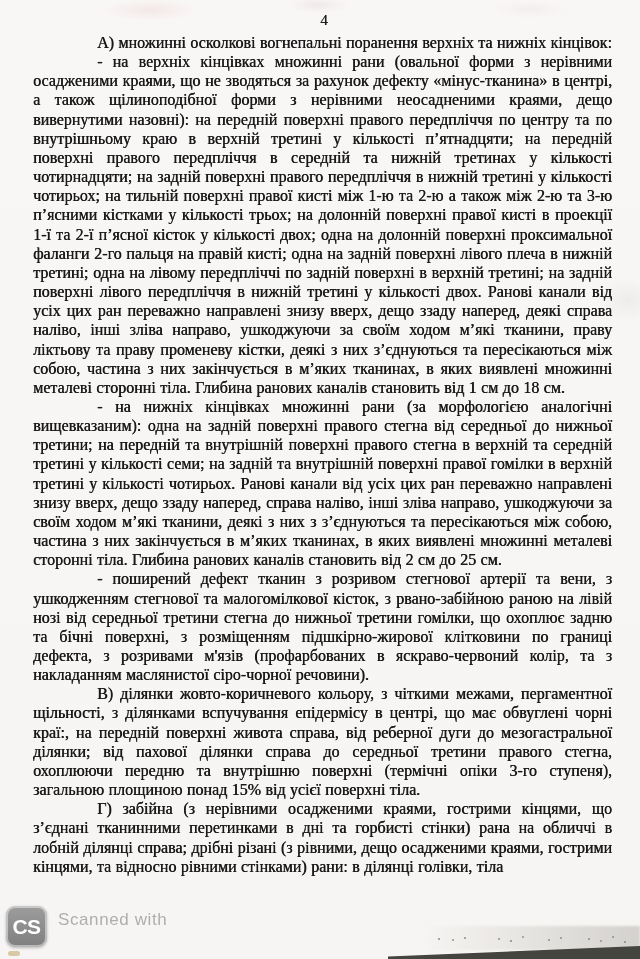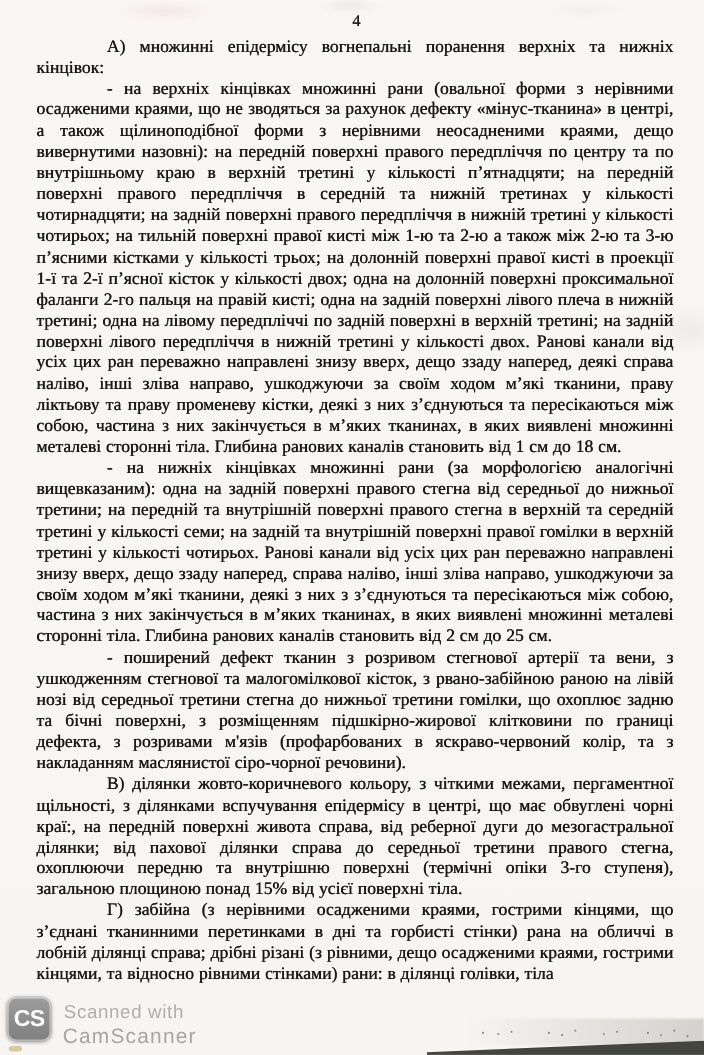--- a/index.html
+++ b/index.html
@@ -94,30 +94,29 @@
   }
 </style>
 </head>
 <body>
 
 <div class="page">
 
   <div class="page-number">4</div>
 
   <div class="text-block">
-    <p>А) множинні епідермісу вогнепальні поранення верхніх та нижніх кінцівок:</p>
+    <p>А) множинні осколкові вогнепальні поранення верхніх та нижніх кінцівок:</p>
     <p>- на верхніх кінцівках множинні рани (овальної форми з нерівними осадженими краями, що не зводяться за рахунок дефекту «мінус-тканина» в центрі, а також щілиноподібної форми з нерівними неосадненими краями, дещо вивернутими назовні): на передній поверхні правого передпліччя по центру та по внутрішньому краю в верхній третині у кількості п’ятнадцяти; на передній поверхні правого передпліччя в середній та нижній третинах у кількості чотирнадцяти; на задній поверхні правого передпліччя в нижній третині у кількості чотирьох; на тильній поверхні правої кисті між 1-ю та 2-ю а також між 2-ю та 3-ю п’ясними кістками у кількості трьох; на долонній поверхні правої кисті в проекції 1-ї та 2-ї п’ясної кісток у кількості двох; одна на долонній поверхні проксимальної фаланги 2-го пальця на правій кисті; одна на задній поверхні лівого плеча в нижній третині; одна на лівому передпліччі по задній поверхні в верхній третині; на задній поверхні лівого передпліччя в нижній третині у кількості двох. Ранові канали від усіх цих ран переважно направлені знизу вверх, дещо ззаду наперед, деякі справа наліво, інші зліва направо, ушкоджуючи за своїм ходом м’які тканини, праву ліктьову та праву променеву кістки, деякі з них з’єднуються та пересікаються між собою, частина з них закінчується в м’яких тканинах, в яких виявлені множинні металеві сторонні тіла. Глибина ранових каналів становить від 1 см до 18 см.</p>
     <p>- на нижніх кінцівках множинні рани (за морфологією аналогічні вищевказаним): одна на задній поверхні правого стегна від середньої до нижньої третини; на передній та внутрішній поверхні правого стегна в верхній та середній третині у кількості семи; на задній та внутрішній поверхні правої гомілки в верхній третині у кількості чотирьох. Ранові канали від усіх цих ран переважно направлені знизу вверх, дещо ззаду наперед, справа наліво, інші зліва направо, ушкоджуючи за своїм ходом м’які тканини, деякі з них з з’єднуються та пересікаються між собою, частина з них закінчується в м’яких тканинах, в яких виявлені множинні металеві сторонні тіла. Глибина ранових каналів становить від 2 см до 25 см.</p>
     <p>- поширений дефект тканин з розривом стегнової артерії та вени, з ушкодженням стегнової та малогомілкової кісток, з рвано-забійною раною на лівій нозі від середньої третини стегна до нижньої третини гомілки, що охоплює задню та бічні поверхні, з розміщенням підшкірно-жирової клітковини по границі дефекта, з розривами м'язів (профарбованих в яскраво-червоний колір, та з накладанням маслянистої сіро-чорної речовини).</p>
     <p>В) ділянки жовто-коричневого кольору, з чіткими межами, пергаментної щільності, з ділянками вспучування епідермісу в центрі, що має обвуглені чорні краї:, на передній поверхні живота справа, від реберної дуги до мезогастральної ділянки; від пахової ділянки справа до середньої третини правого стегна, охоплюючи передню та внутрішню поверхні (термічні опіки 3-го ступеня), загальною площиною понад 15% від усієї поверхні тіла.</p>
     <p>Г) забійна (з нерівними осадженими краями, гострими кінцями, що з’єднані тканинними перетинками в дні та горбисті стінки) рана на обличчі в лобній ділянці справа; дрібні різані (з рівними, дещо осадженими краями, гострими кінцями, та відносно рівними стінками) рани: в ділянці голівки, тіла</p>
   </div>
 
   <div class="edge-glow"></div>
   <div class="edge-dark"></div>
   <div class="specks"></div>
   <div class="corner-speck"></div>
 
   <div class="cs-logo">CS</div>
   <div class="wm-line1">Scanned with</div>
-  <div class="wm-line2">CamScanner</div>
 
 </div>
 
 </body></html>

